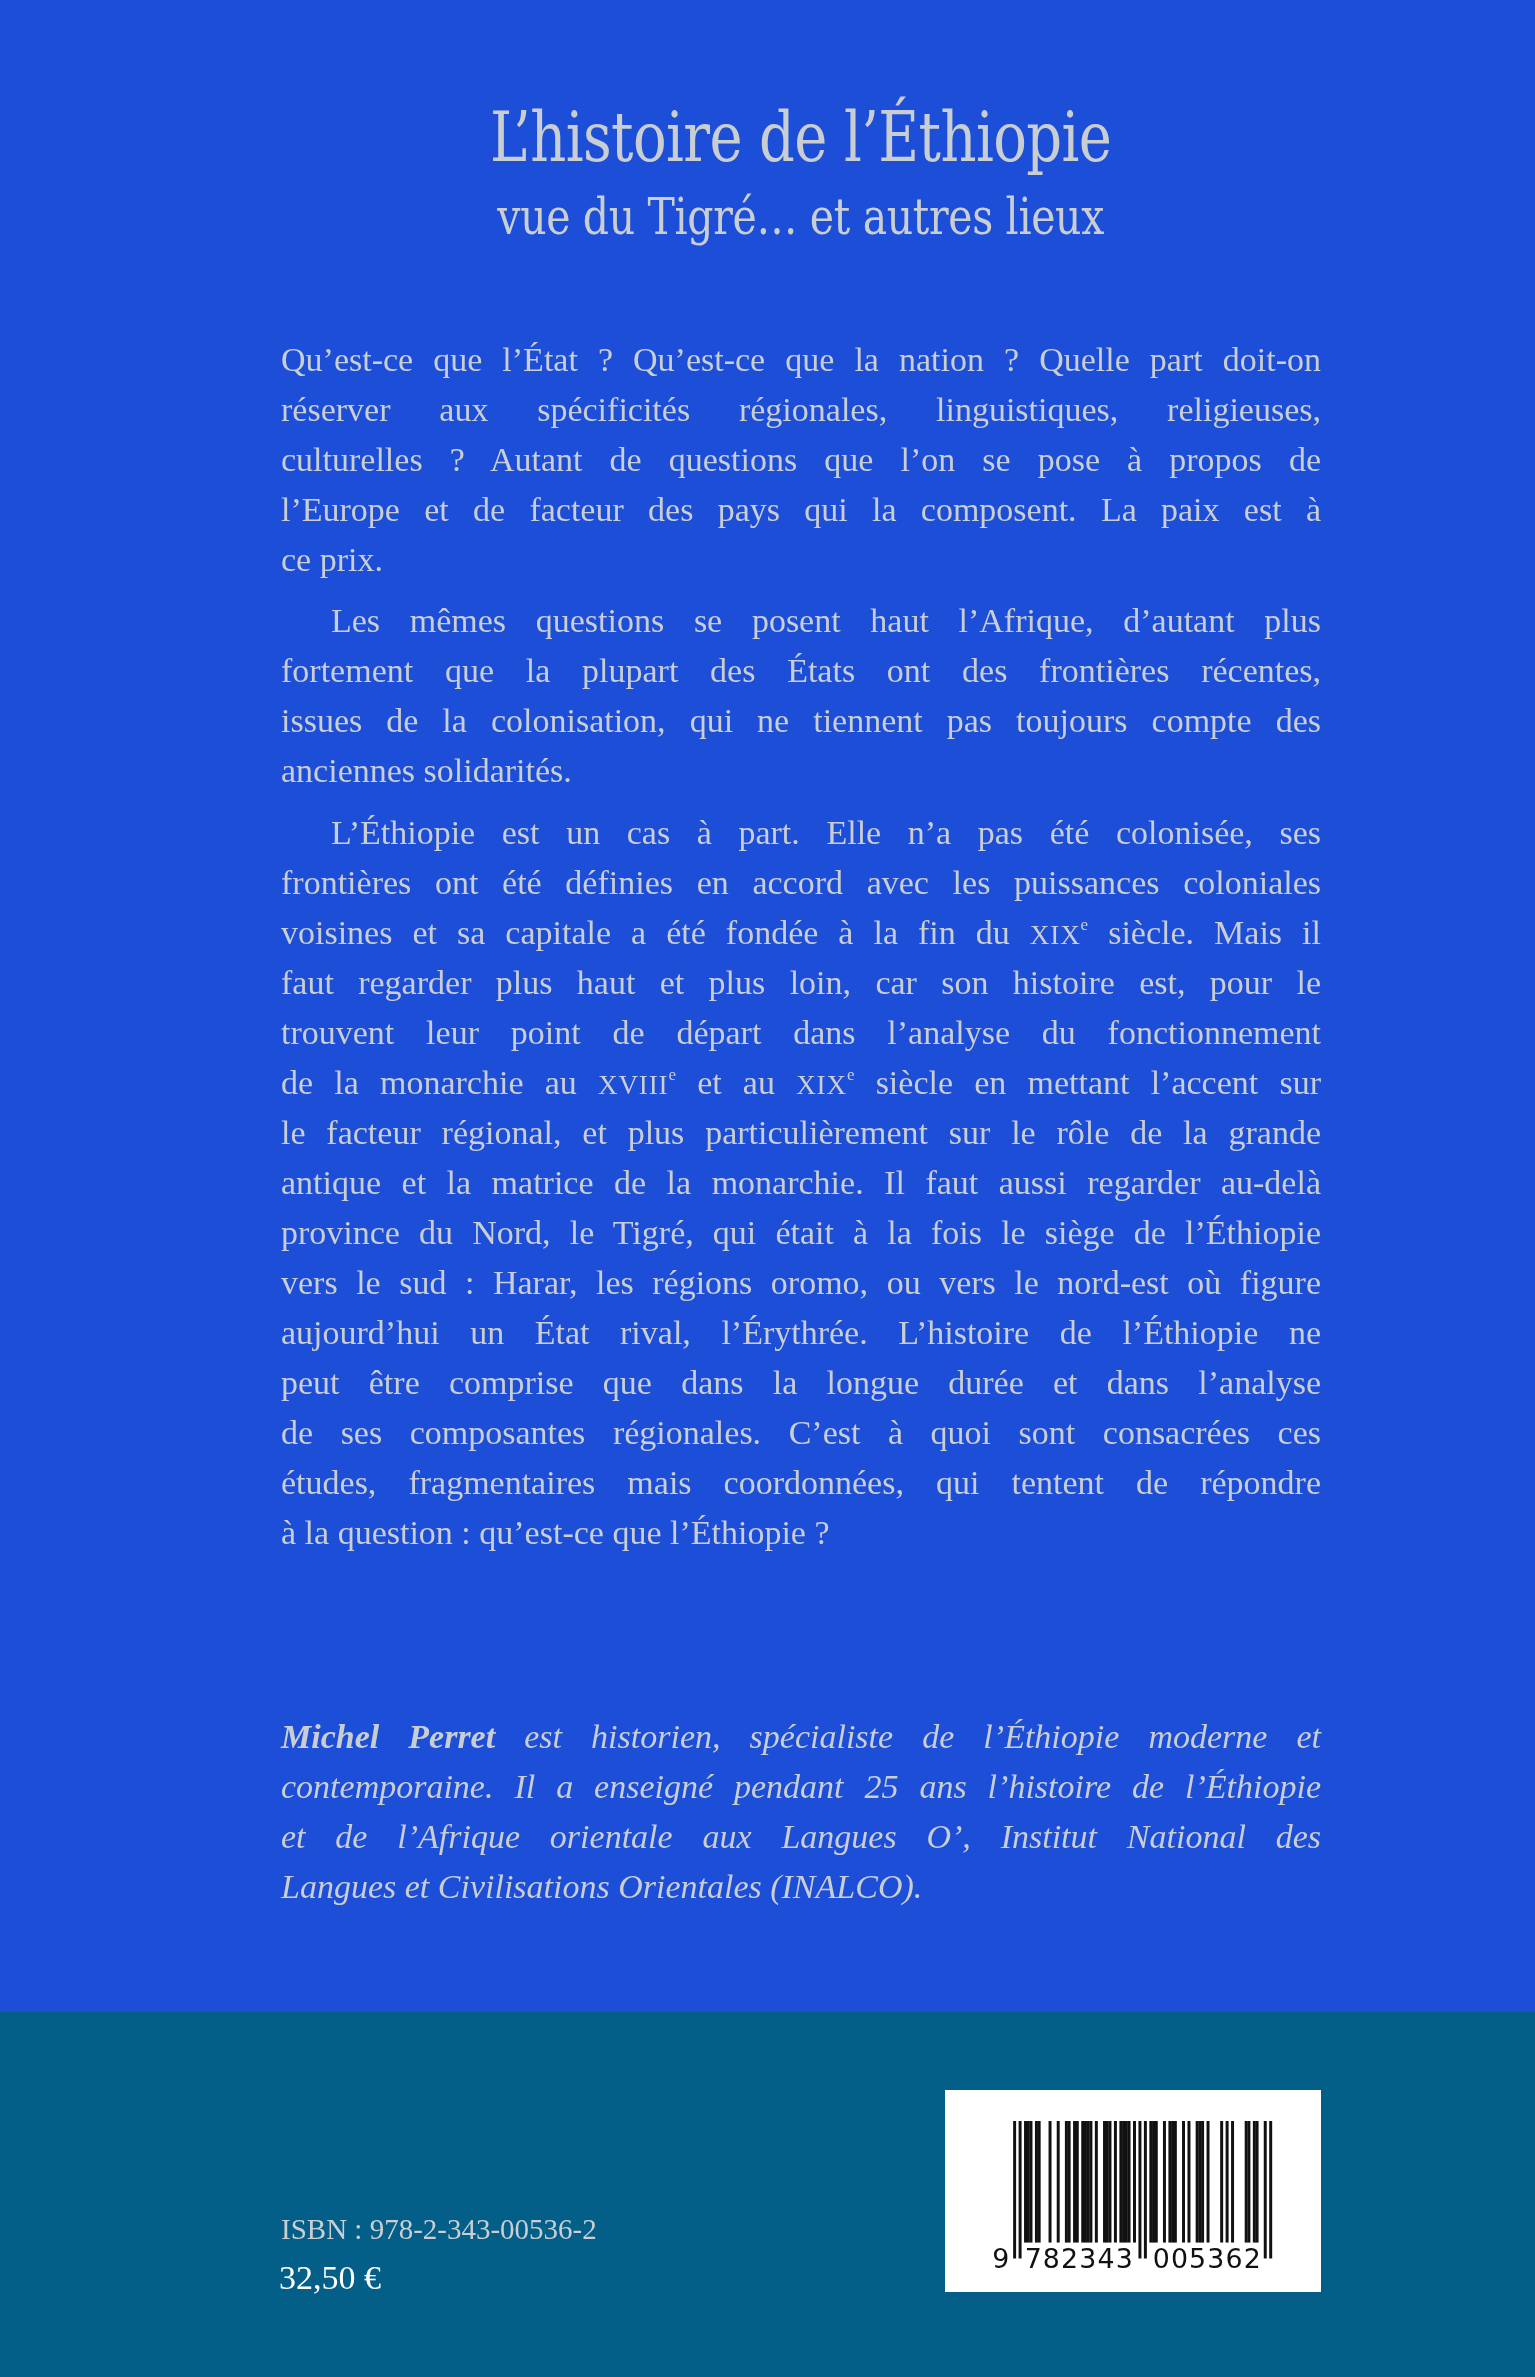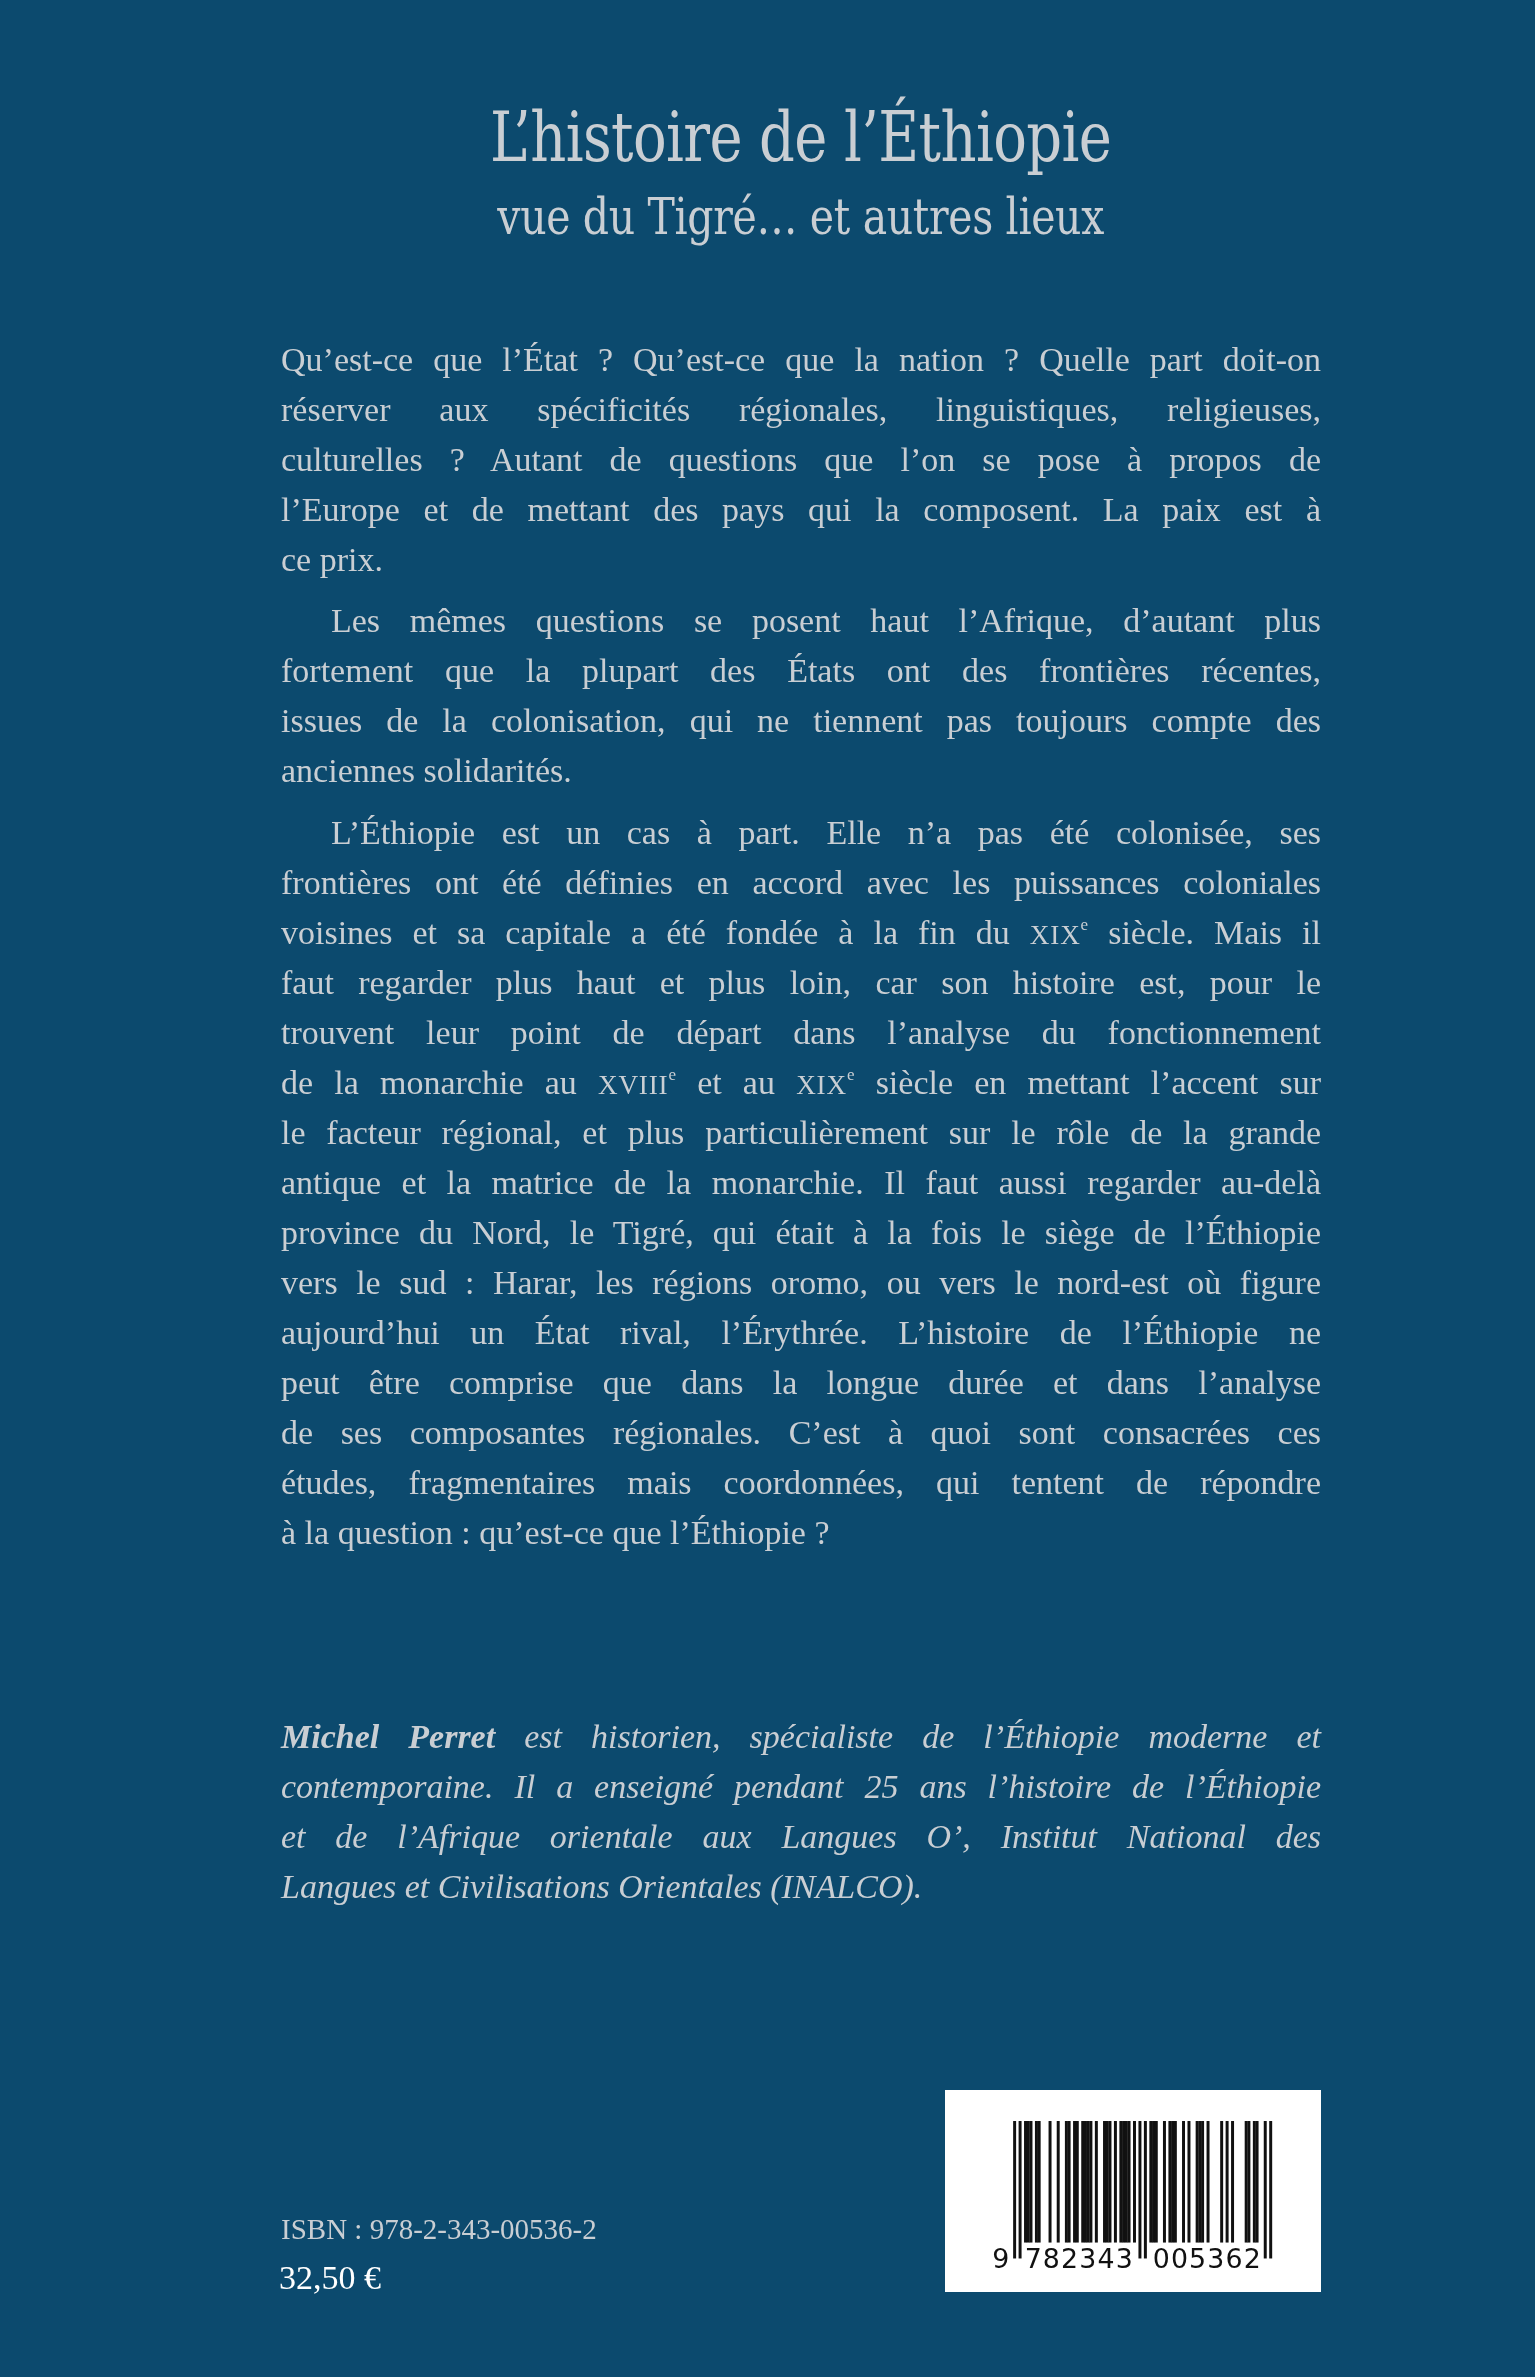--- a/index.html
+++ b/index.html
@@ -1,17 +1,17 @@
 <!DOCTYPE html>
 <html style="font-size:13.4px"><head>
 <meta charset="utf-8">
 <style>
   html, body { margin: 0; padding: 0; }
   body { width: 1535px; height: 2377px; background: #035E88; overflow: hidden; }
-  #cover { position: relative; width: 1535px; height: 2377px; background: #0c4a6e; color: #C9CED3; font-family: "Liberation Serif", "DejaVu Serif", serif; }
+  #cover { position: relative; width: 1535px; height: 2012px; background: #1d4ed8; color: #C9CED3; font-family: "Liberation Serif", "DejaVu Serif", serif; }
   .title-line { position: absolute; left: 281px; width: 1040px; text-align: center; color: #C9CED3; white-space: nowrap; font-family: "DejaVu Serif", "Liberation Serif", serif; font-weight: normal; }
   #title-1 { top: 91px; font-size: 70px; line-height: 92px; transform: scaleX(0.80); transform-origin: 518px 0; letter-spacing: -0.8px; }
   #title-2 { top: 179px; font-size: 50px; line-height: 76px; transform: scaleX(0.82); transform-origin: 518px 0; letter-spacing: -0.4px; }
 
   .body-block { position: absolute; left: 281px; width: 1040px; font-size: 34px; line-height: 50px; }
   .line { display: block; height: 50px; white-space: nowrap; overflow: visible; text-align: justify; text-align-last: justify; }
   .line.last { text-align: right; text-align-last: left; }
   .line.indent { padding-left: 50px; }
   .sc { font-size: 0.8em; letter-spacing: 0.8px; }
   sup.e { font-size: 0.5em; vertical-align: 0.85em; line-height: 0; }
@@ -31,21 +31,21 @@
 
 <div id="cover">
 
   <div id="title-1" class="title-line">L’histoire de l’Éthiopie</div>
   <div id="title-2" class="title-line">vue du Tigré… et autres lieux</div>
 
   <div id="p1" class="body-block" style="top:335px">
       <div class="line">Qu’est-ce que l’État ? Qu’est-ce que la nation ? Quelle part doit-on</div>
       <div class="line">réserver aux spécificités régionales, linguistiques, religieuses,</div>
       <div class="line">culturelles ? Autant de questions que l’on se pose à propos de</div>
-      <div class="line">l’Europe et de mettant des pays qui la composent. La paix est à</div>
+      <div class="line">l’Europe et de facteur des pays qui la composent. La paix est à</div>
       <div class="line last">ce prix.</div>
     </div>
   <div id="p2" class="body-block" style="top:596px">
       <div class="line indent">Les mêmes questions se posent haut l’Afrique, d’autant plus</div>
       <div class="line">fortement que la plupart des États ont des frontières récentes,</div>
       <div class="line">issues de la colonisation, qui ne tiennent pas toujours compte des</div>
       <div class="line last">anciennes solidarités.</div>
     </div>
   <div id="p3" class="body-block" style="top:808px">
       <div class="line indent">L’Éthiopie est un cas à part. Elle n’a pas été colonisée, ses</div>

